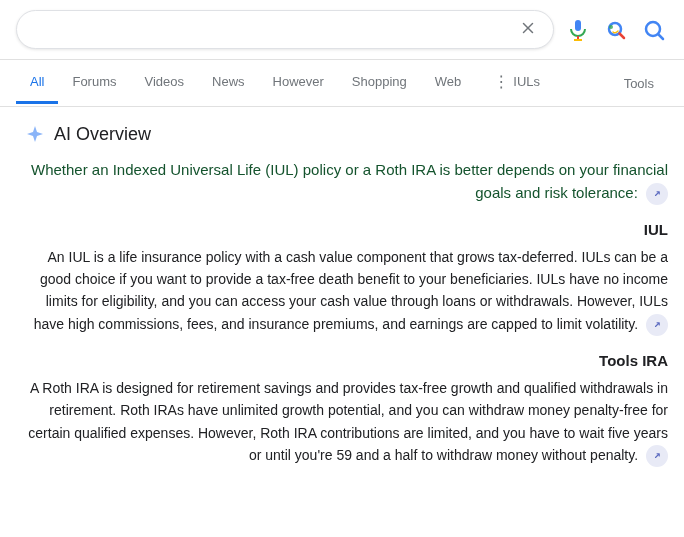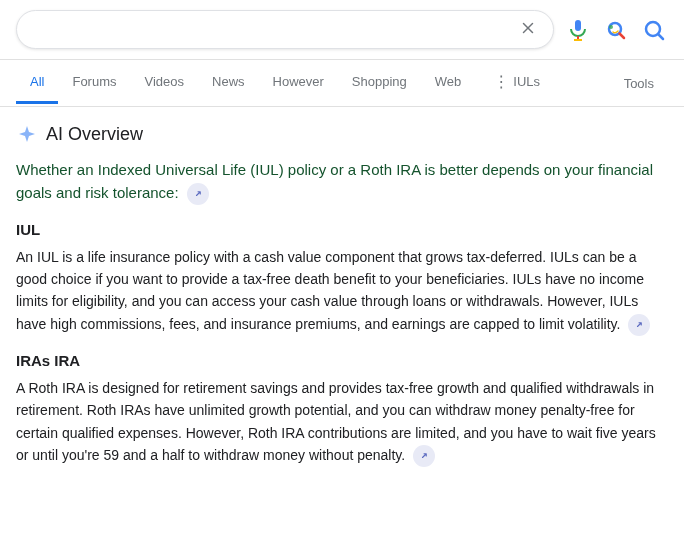--- a/index.html
+++ b/index.html
@@ -88,21 +88,22 @@
     .tools-tab {
       margin-left: auto;
       padding: 12px 14px;
       font-size: 13px;
       color: #70757a;
       cursor: pointer;
     }
 
     
     .main-content {
-      padding: 16px 16px 20px 16px;
+      padding: 16px 16px 20px 24px;
+      text-align: right;
     }
 
     
     .ai-overview-header {
       display: flex;
       align-items: center;
       gap: 8px;
       margin-bottom: 14px;
     }
     .ai-icon {
@@ -234,21 +235,21 @@
       <span>An IUL is a life insurance policy with a cash value component that grows tax-deferred. IULs can be a good choice if you want to provide a tax-free death benefit to your beneficiaries. IULs have no income limits for eligibility, and you can access your cash value through loans or withdrawals. However, IULs have high commissions, fees, and insurance premiums, and earnings are capped to limit volatility.</span>
       <span class="link-icon">
         <svg viewBox="0 0 16 16" fill="none" xmlns="http://www.w3.org/2000/svg">
           <path d="M6 10 L10 6 M8 5 L11 5 L11 8" stroke="#5c6bc0" stroke-width="1.5" stroke-linecap="round" stroke-linejoin="round"></path>
         </svg>
       </span>
     </p>
   </div>
 
   <div>
-    <p class="section-title">IRAs IRA</p>
+    <p class="section-title">Tools IRA</p>
     <p class="section-body">
       <span>A Roth IRA is designed for retirement savings and provides tax-free growth and qualified withdrawals in retirement. Roth IRAs have unlimited growth potential, and you can withdraw money penalty-free for certain qualified expenses. However, Roth IRA contributions are limited, and you have to wait five years or until you're 59 and a half to withdraw money without penalty.</span>
       <span class="link-icon">
         <svg viewBox="0 0 16 16" fill="none" xmlns="http://www.w3.org/2000/svg">
           <path d="M6 10 L10 6 M8 5 L11 5 L11 8" stroke="#5c6bc0" stroke-width="1.5" stroke-linecap="round" stroke-linejoin="round"></path>
         </svg>
       </span>
     </p>
   </div>
 

